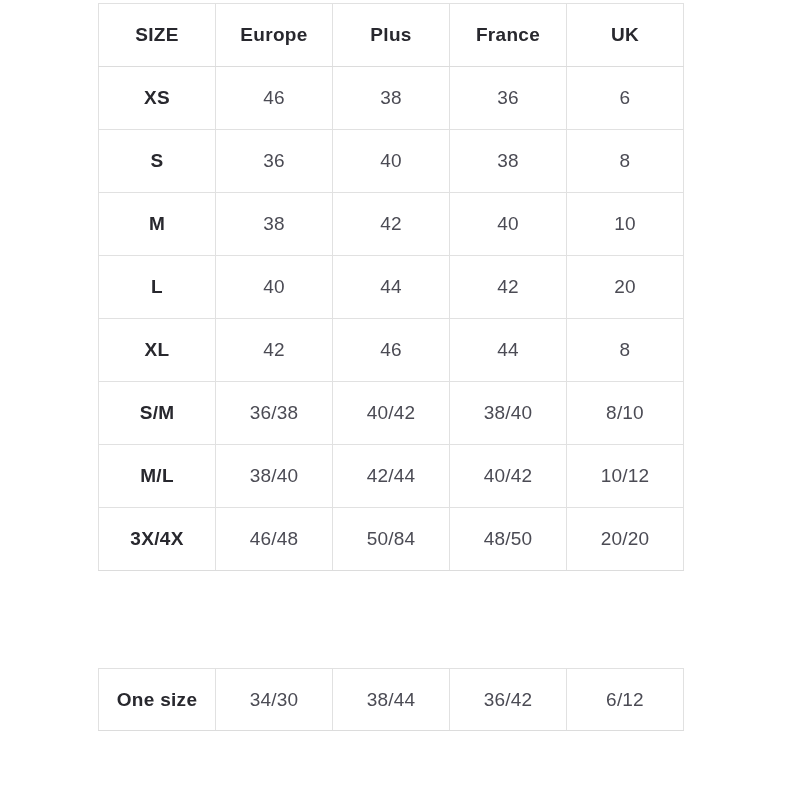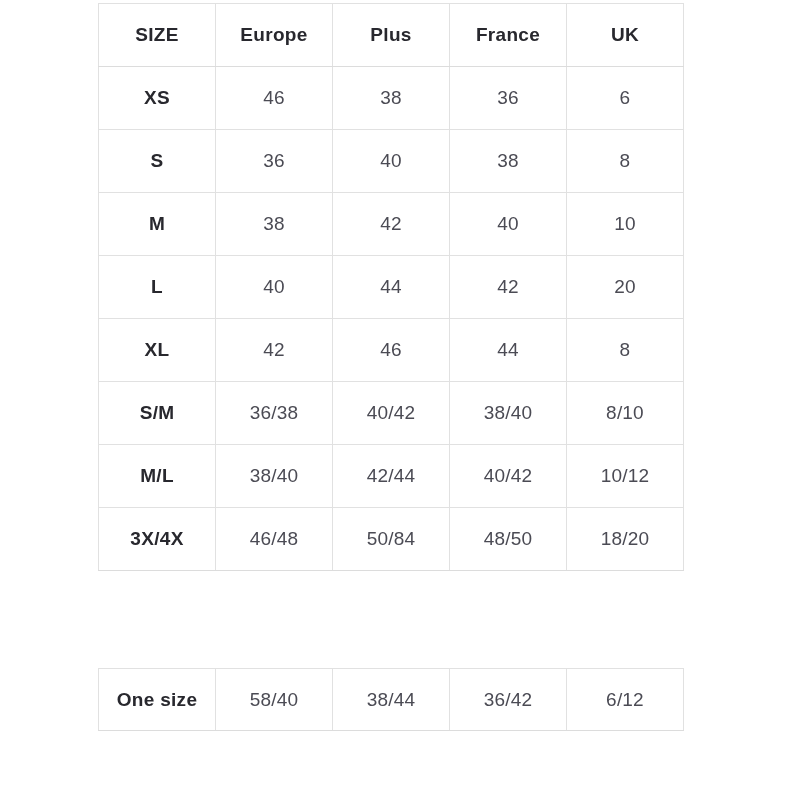--- a/index.html
+++ b/index.html
@@ -88,30 +88,30 @@
         <td>38/40</td>
         <td>42/44</td>
         <td>40/42</td>
         <td>10/12</td>
       </tr>
       <tr>
         <td class="lbl">3X/4X</td>
         <td>46/48</td>
         <td>50/84</td>
         <td>48/50</td>
-        <td>18/20</td>
+        <td>20/20</td>
       </tr>
     </tbody>
   </table>
 
   <table class="size-table t2">
     <tbody>
       <tr>
         <td class="lbl">One size</td>
-        <td>58/40</td>
+        <td>34/30</td>
         <td>38/44</td>
         <td>36/42</td>
         <td>6/12</td>
       </tr>
     </tbody>
   </table>
 
 </div>
 
 </body></html>

